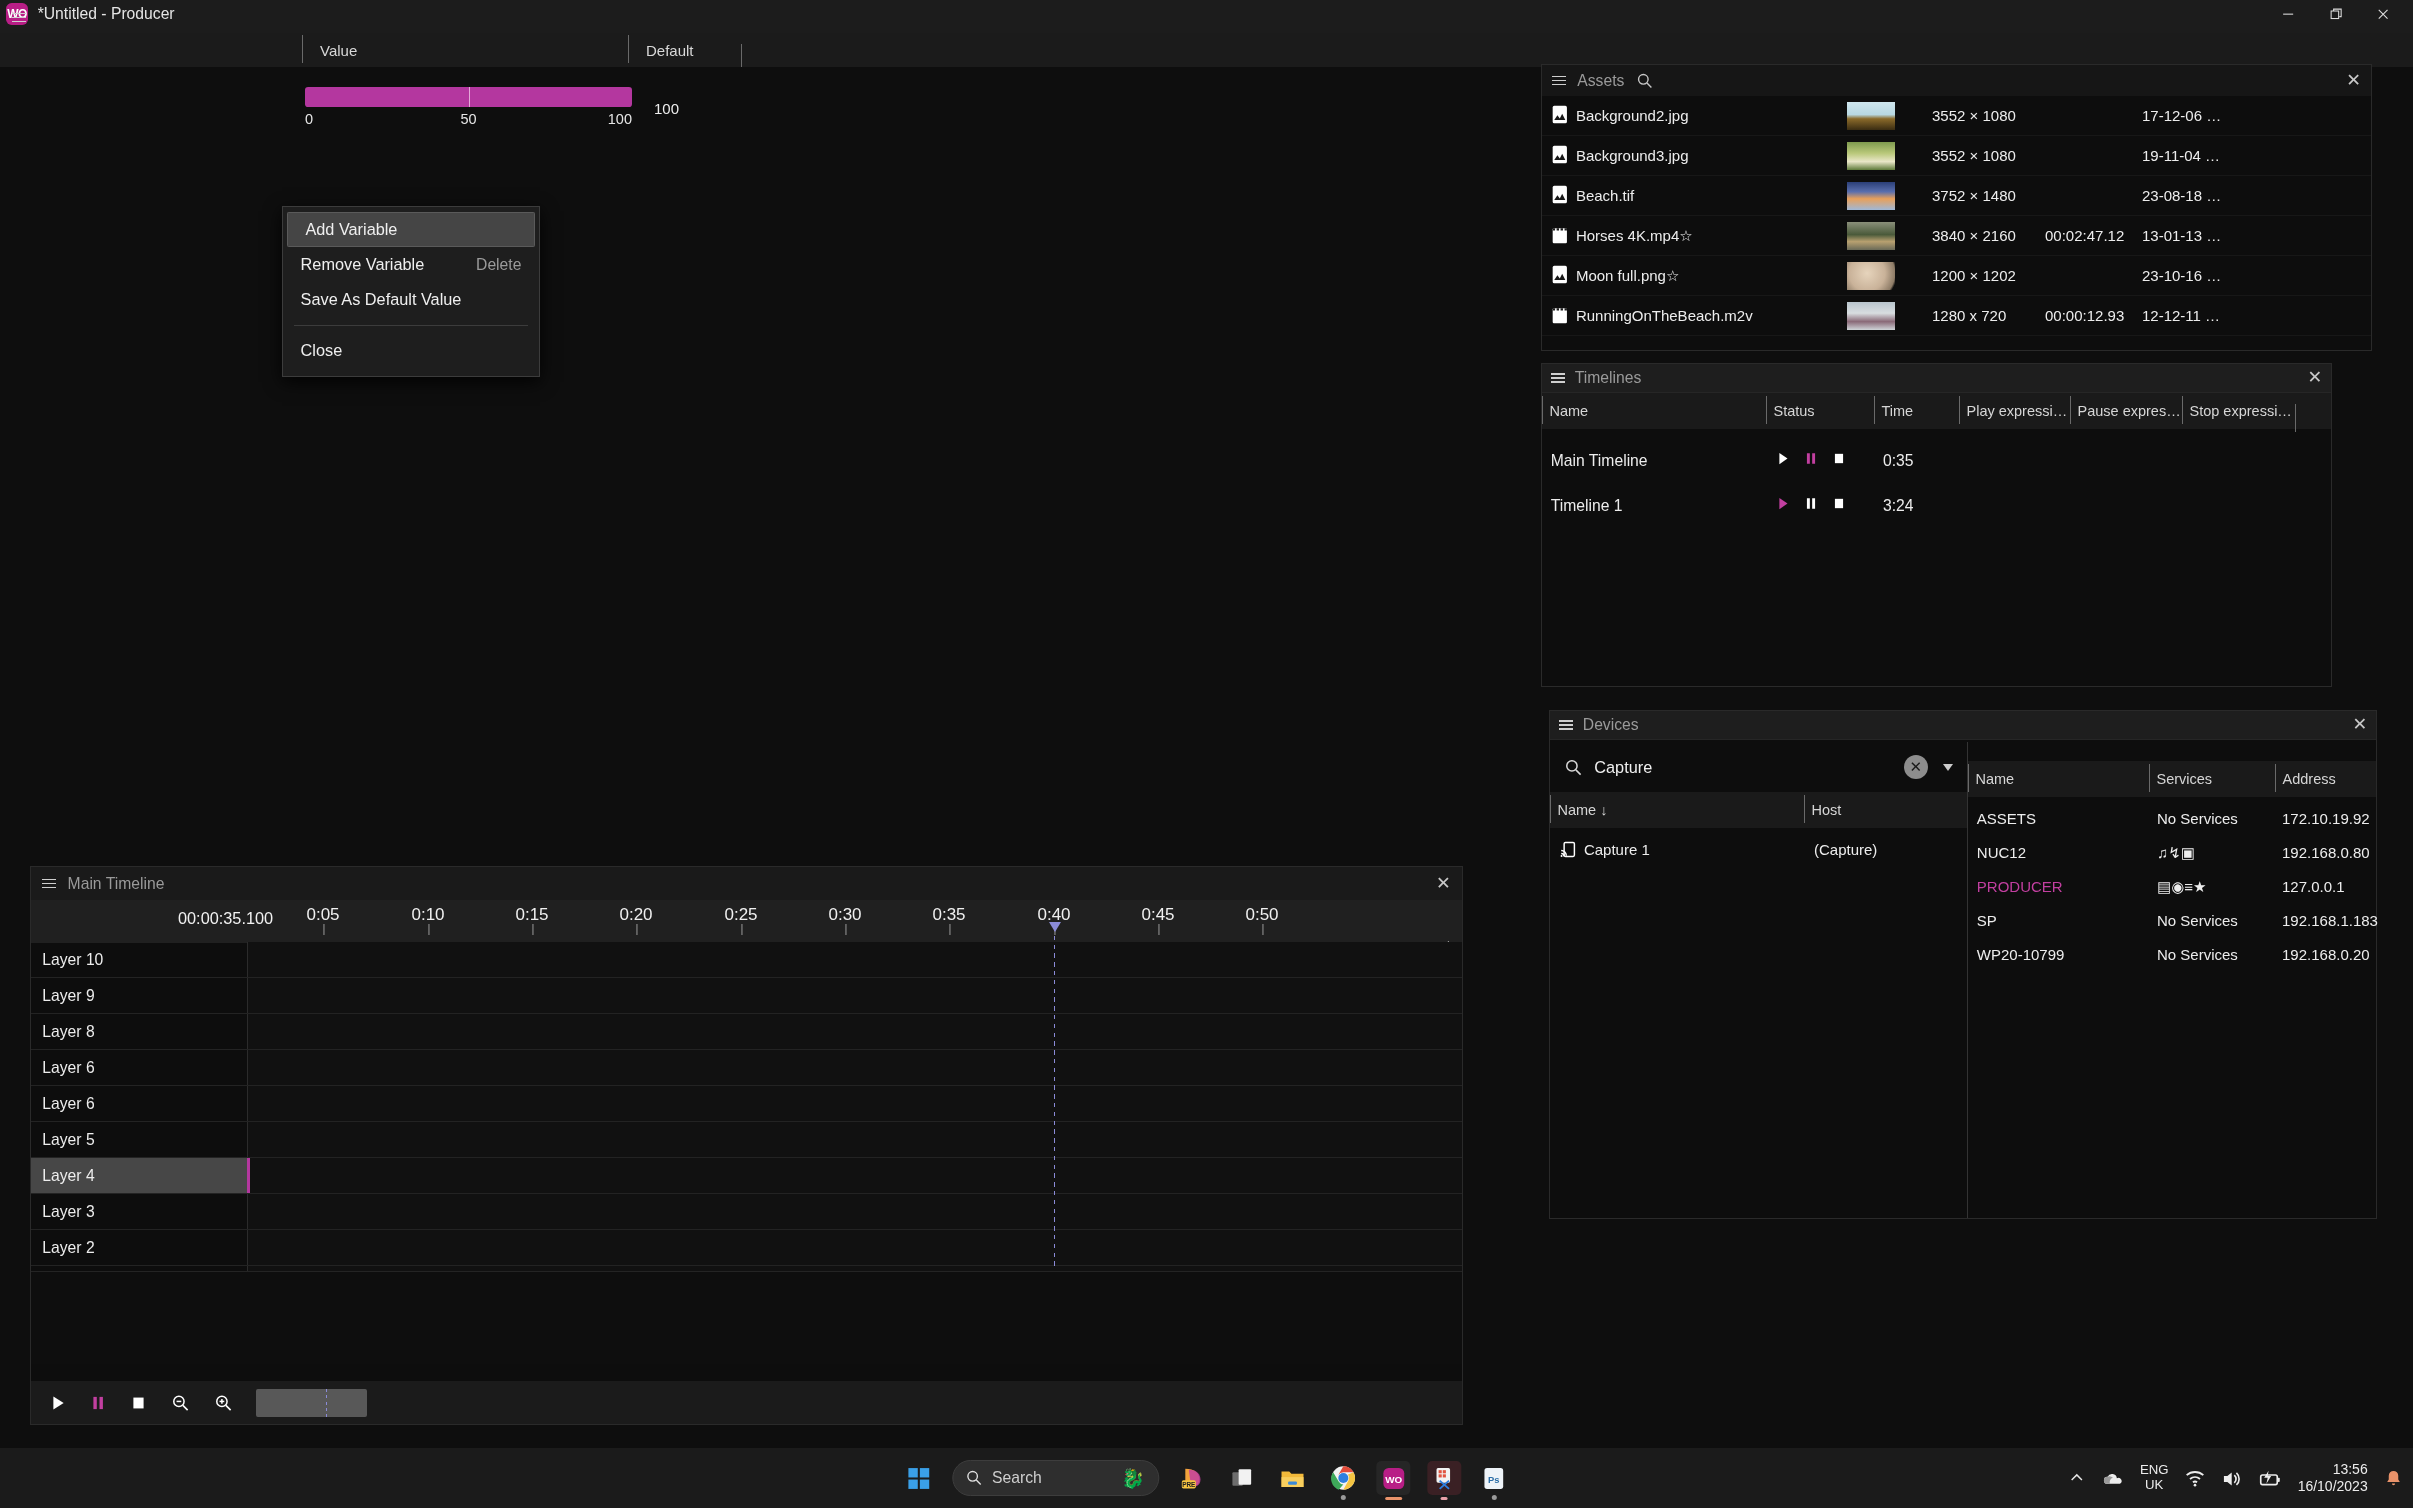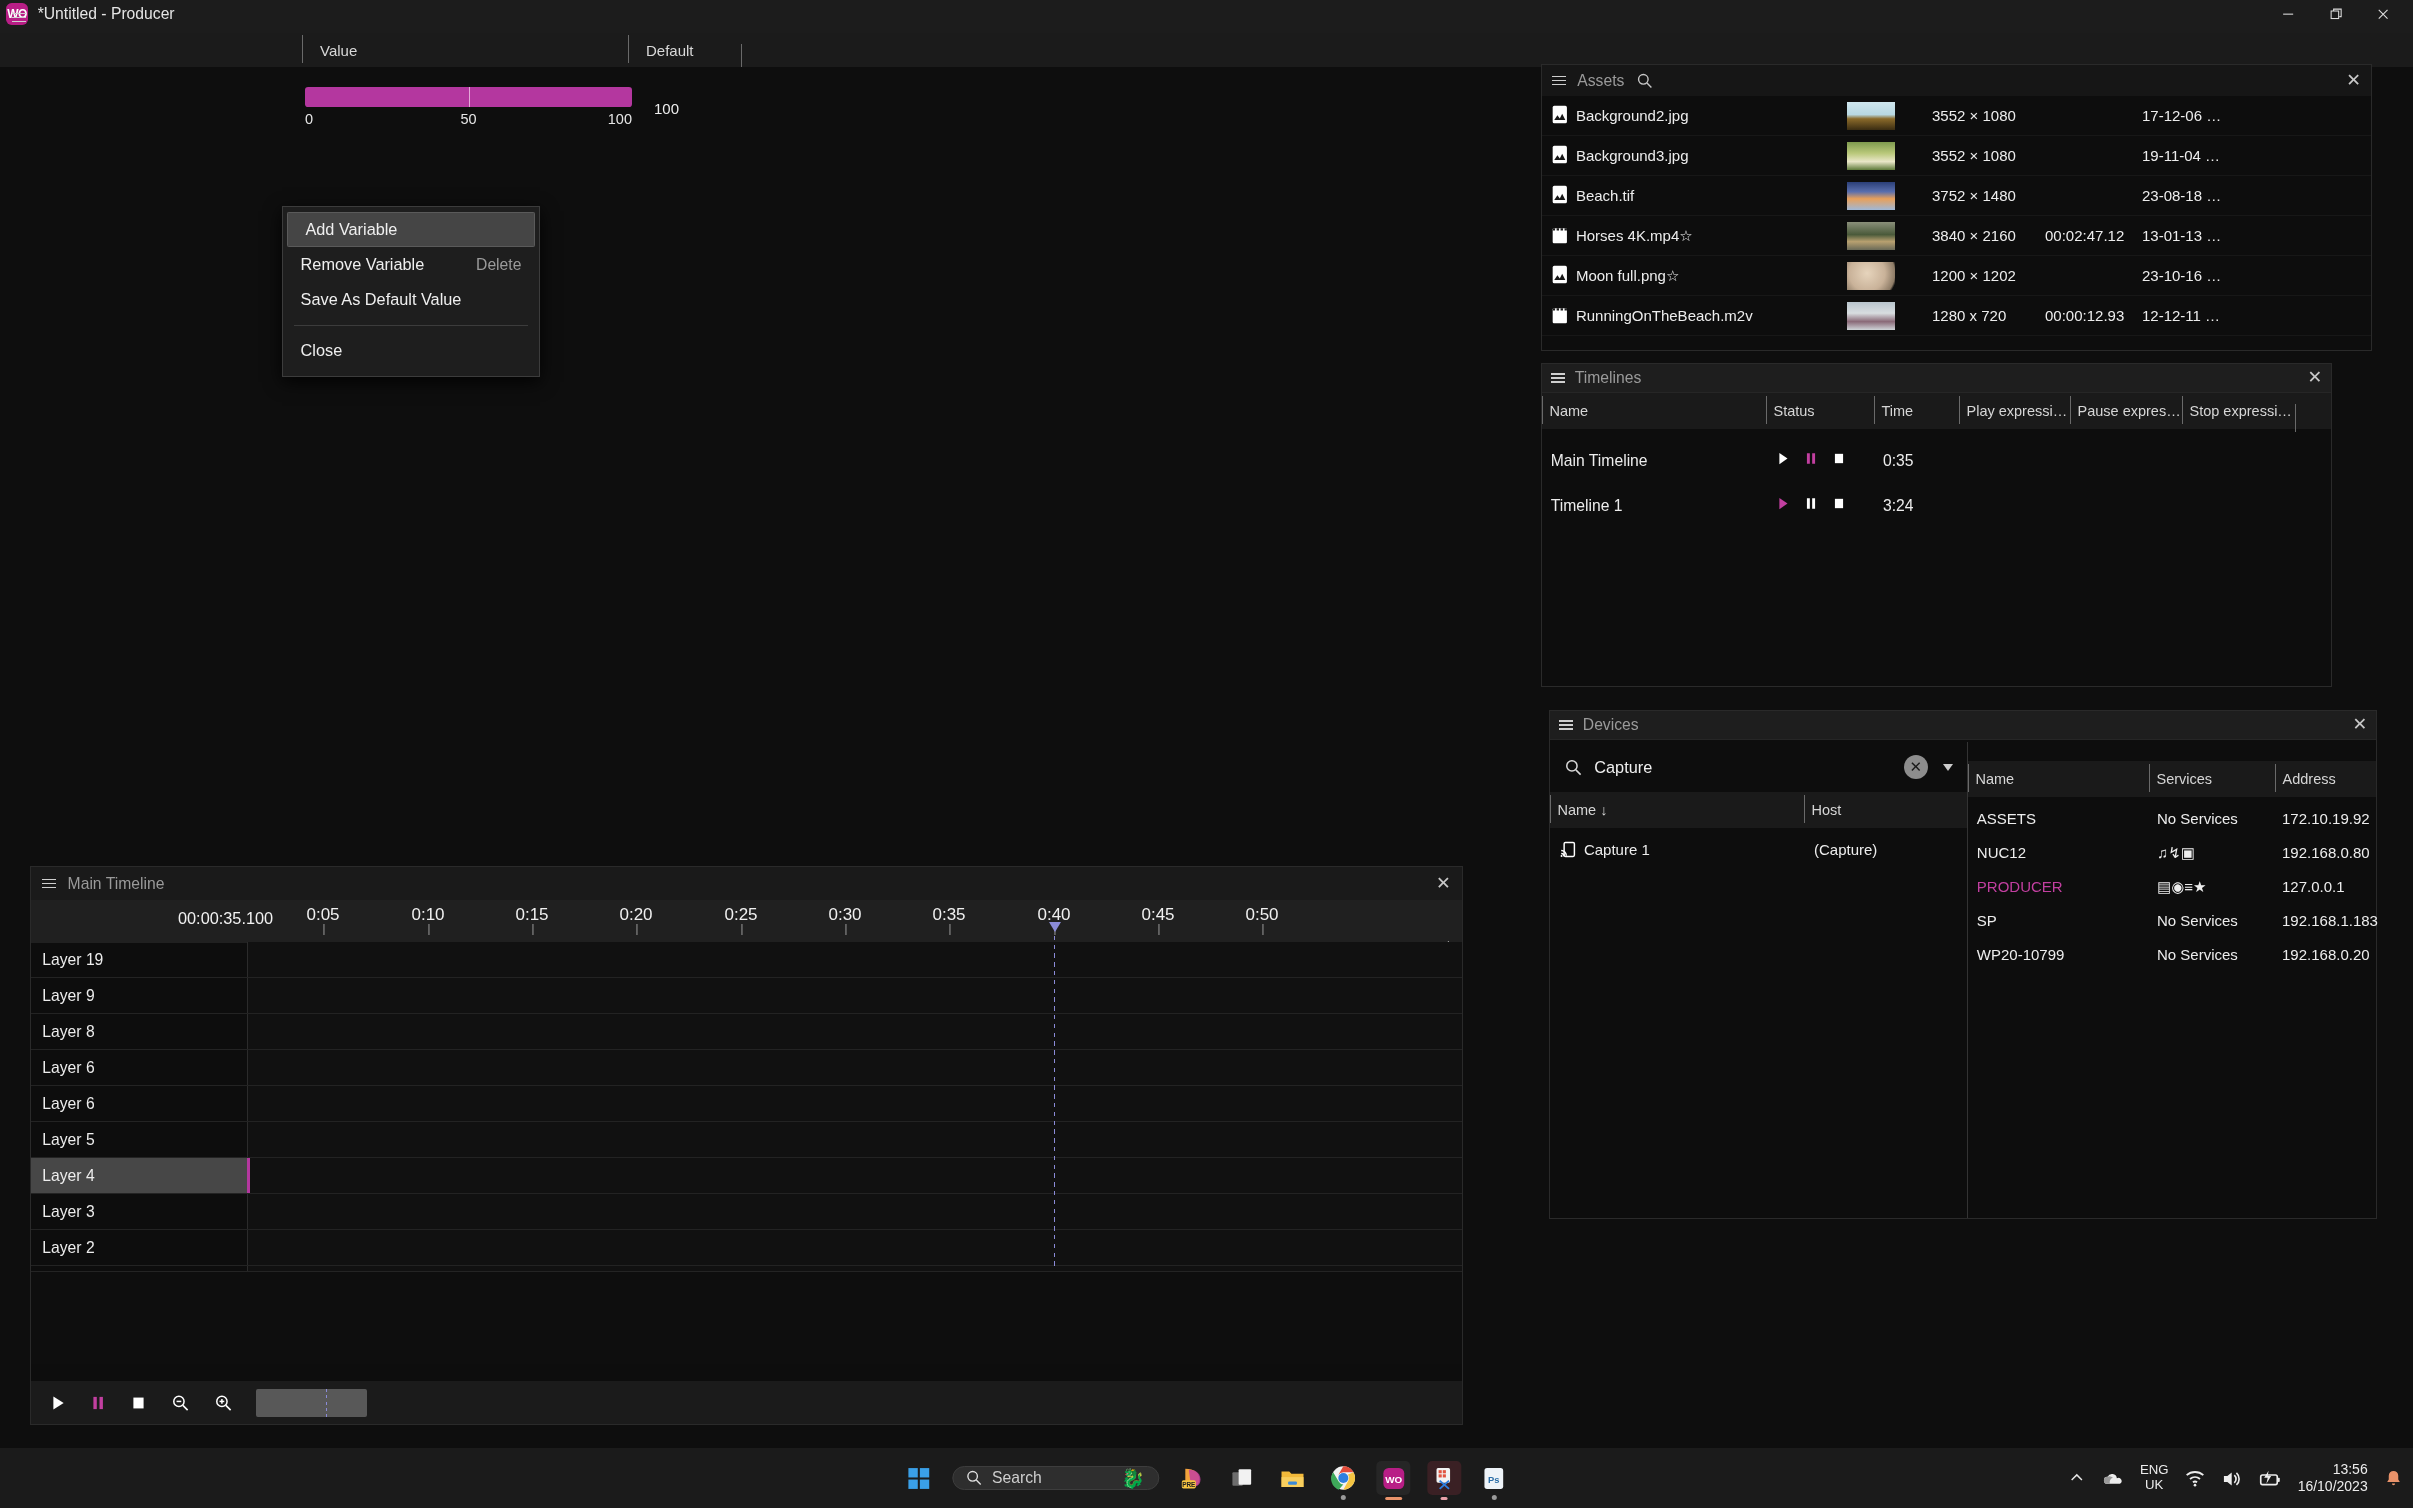--- a/index.html
+++ b/index.html
@@ -174,21 +174,21 @@
       border-left:6.3px solid transparent;border-right:6.3px solid transparent;border-top:10px solid #8b8bd8; z-index:9; }
   .skip-icon { position:absolute; right:10px; top:39px; color:#ddd; font-size:19px; }
 
   
   .taskbar { position:absolute; left:0; bottom:0; width:2413px; height:60px; background:#1b1b1b;
              display:flex; align-items:center; }
   .tb-center { position:absolute; left:50%; transform:translateX(-50%);
                display:flex; align-items:center; gap:16.3px; }
   .tb-ico { width:34px;height:34px; display:flex;align-items:center;justify-content:center;
             position:relative; }
-  .tb-search { width:207px;height:24px;background:#2e2e2e;border:0.6px solid #3d3d3d;
+  .tb-search { width:207px;height:36px;background:#2e2e2e;border:0.6px solid #3d3d3d;
                border-radius:18px;display:flex;align-items:center;padding:0 12.6px;gap:8.8px; }
   .tb-search .ph { font-size:15.7px;color:#cfcfcf; }
   .tb-dot { position:absolute;bottom:-5px;left:50%;transform:translateX(-50%);
             width:5px;height:5px;border-radius:50%;background:#9a9a9a; }
   .tb-bar { position:absolute;bottom:-5px;left:50%;transform:translateX(-50%);
             width:16.3px;height:3.1px;border-radius:1.9px;background:#e8926a; }
   .tb-active { background:#262626; border-radius:5px; padding:3.8px; }
   .tray { position:absolute; right:10px; display:flex; align-items:center; gap:16.3px; color:#ececec; }
   .tray .lang { font-size:13.2px; line-height:1.12; text-align:center; }
   .tray .clock { font-size:14px; line-height:1.18; text-align:right; }
@@ -614,21 +614,21 @@
         </div>
       <div class="skip-icon">
         <svg width="16.3" height="17.6" viewBox="0 0 24 24">
             <path d="M18 4 L8 12 L18 20 Z" fill="none" stroke="#ddd" stroke-width="2"></path>
             <line x1="6" y1="4" x2="6" y2="20" stroke="#ddd" stroke-width="2"></line>
           </svg>
       </div>
     </div>
     <div class="mt-rows" id="mt-rows">
         <div class="mt-row">
-          <div class="lbl">Layer 19</div>
+          <div class="lbl">Layer 10</div>
           <div class="lane"></div>
         </div>
         <div class="mt-row">
           <div class="lbl">Layer 9</div>
           <div class="lane"></div>
         </div>
         <div class="mt-row">
           <div class="lbl">Layer 8</div>
           <div class="lane"></div>
         </div>

